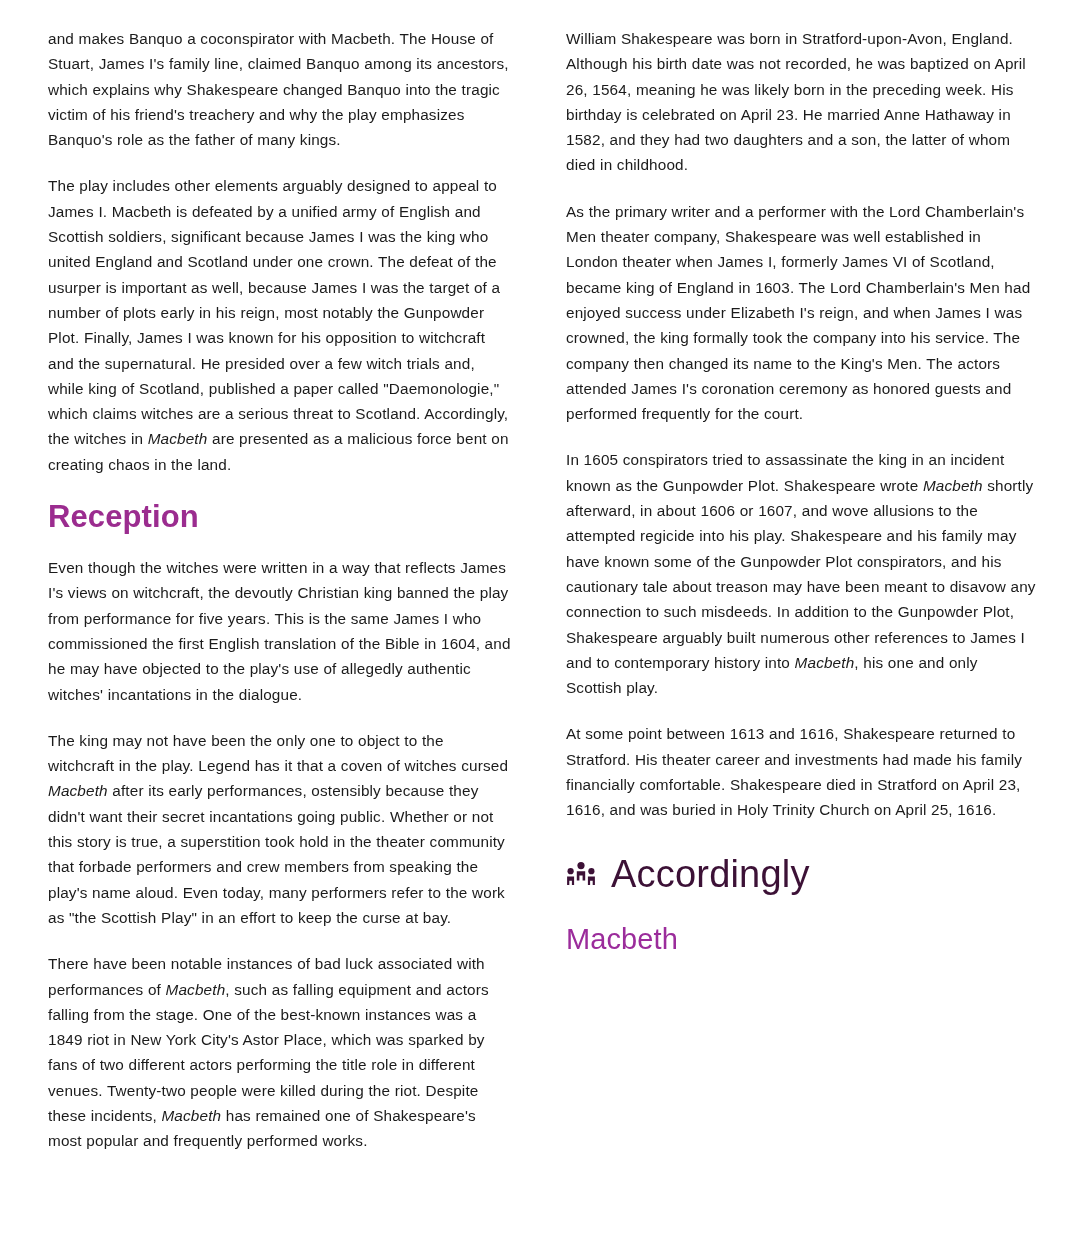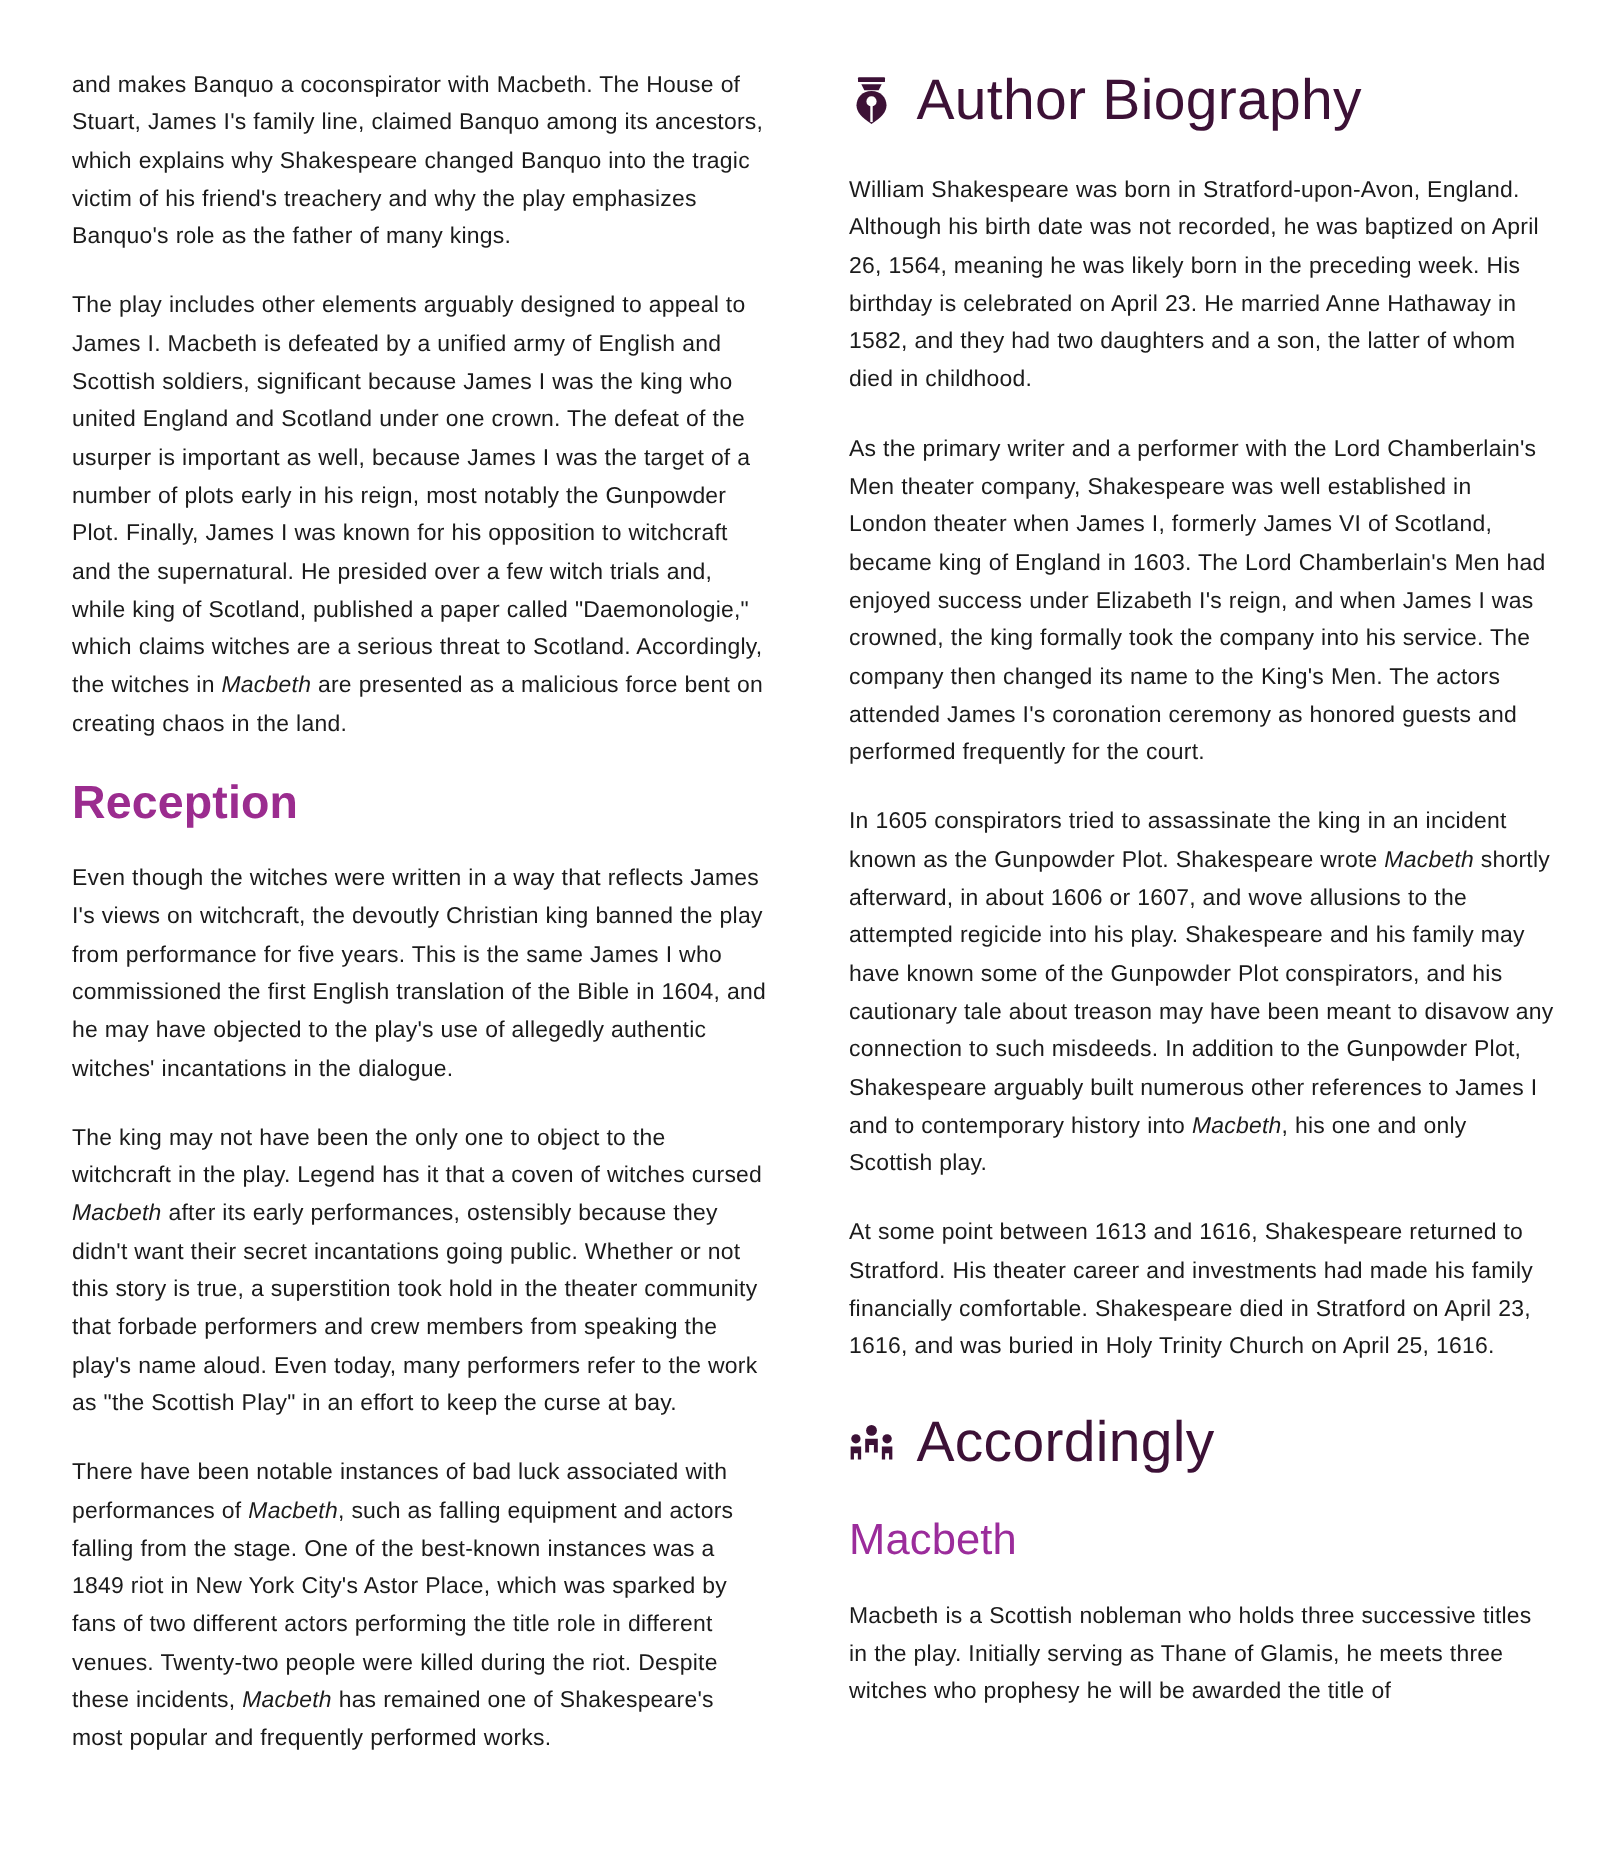--- a/index.html
+++ b/index.html
@@ -12,21 +12,21 @@
     height: 1237px;
     font-family: "Liberation Sans", sans-serif;
     color: #1a1a1a;
     overflow: hidden;
   }
   .page {
     position: relative;
     width: 1080px;
     height: 1237px;
     box-sizing: border-box;
-    padding: 44px 50px 0 48px;
+    padding: 26px 50px 0 48px;
     display: flex;
     gap: 52px;
     align-items: flex-start;
   }
   .column {
     width: 466px;
     flex: 0 0 466px;
     box-sizing: border-box;
   }
   .column-right {
@@ -104,32 +104,20 @@
     <p class="para"><span>Even though the witches were written in a way that reflects James I's views on witchcraft, the devoutly Christian king banned the play from performance for five years. This is the same James I who commissioned the first English translation of the Bible in 1604, and he may have objected to the play's use of allegedly authentic witches' incantations in the dialogue.</span></p>
 
     <p class="para"><span>The king may not have been the only one to object to the witchcraft in the play. Legend has it that a coven of witches cursed </span><span class="it">Macbeth</span><span> after its early performances, ostensibly because they didn't want their secret incantations going public. Whether or not this story is true, a superstition took hold in the theater community that forbade performers and crew members from speaking the play's name aloud. Even today, many performers refer to the work as "the Scottish Play" in an effort to keep the curse at bay.</span></p>
 
     <p class="para"><span>There have been notable instances of bad luck associated with performances of </span><span class="it">Macbeth</span><span>, such as falling equipment and actors falling from the stage. One of the best-known instances was a 1849 riot in New York City's Astor Place, which was sparked by fans of two different actors performing the title role in different venues. Twenty-two people were killed during the riot. Despite these incidents, </span><span class="it">Macbeth</span><span> has remained one of Shakespeare's most popular and frequently performed works.</span></p>
 
   </div>
 
   <div class="column column-right">
 
-    <h1 class="major-heading">
-      <span class="heading-icon">
-        <svg width="26" height="32" viewBox="0 0 26 32" aria-hidden="true">
-          <rect x="4" y="0.5" width="18" height="3.2" rx="0.6" fill="#3C1136"></rect>
-          <path d="M6.2 5.2 L19.8 5.2 L17.8 9.2 L8.2 9.2 Z" fill="#3C1136"></path>
-          <path d="M13 9.6 C19.4 9.6 23 14.2 23 19.2 C23 23.6 19.6 27.6 13 31.6 C6.4 27.6 3 23.6 3 19.2 C3 14.2 6.6 9.6 13 9.6 Z" fill="#3C1136"></path>
-          <circle cx="13" cy="16.6" r="3.4" fill="#ffffff"></circle>
-          <rect x="12.2" y="19.4" width="1.6" height="11" fill="#ffffff"></rect>
-        </svg>
-      </span>
-      <span>Author Biography</span>
-    </h1>
 
     <p class="para"><span>William Shakespeare was born in Stratford-upon-Avon, England. Although his birth date was not recorded, he was baptized on April 26, 1564, meaning he was likely born in the preceding week. His birthday is celebrated on April 23. He married Anne Hathaway in 1582, and they had two daughters and a son, the latter of whom died in childhood.</span></p>
 
     <p class="para"><span>As the primary writer and a performer with the Lord Chamberlain's Men theater company, Shakespeare was well established in London theater when James I, formerly James VI of Scotland, became king of England in 1603. The Lord Chamberlain's Men had enjoyed success under Elizabeth I's reign, and when James I was crowned, the king formally took the company into his service. The company then changed its name to the King's Men. The actors attended James I's coronation ceremony as honored guests and performed frequently for the court.</span></p>
 
     <p class="para"><span>In 1605 conspirators tried to assassinate the king in an incident known as the Gunpowder Plot. Shakespeare wrote </span><span class="it">Macbeth</span><span> shortly afterward, in about 1606 or 1607, and wove allusions to the attempted regicide into his play. Shakespeare and his family may have known some of the Gunpowder Plot conspirators, and his cautionary tale about treason may have been meant to disavow any connection to such misdeeds. In addition to the Gunpowder Plot, Shakespeare arguably built numerous other references to James I and to contemporary history into </span><span class="it">Macbeth</span><span>, his one and only Scottish play.</span></p>
 
     <p class="para"><span>At some point between 1613 and 1616, Shakespeare returned to Stratford. His theater career and investments had made his family financially comfortable. Shakespeare died in Stratford on April 23, 1616, and was buried in Holy Trinity Church on April 25, 1616.</span></p>
 
     <h1 class="major-heading with-gap-top">
@@ -144,17 +132,16 @@
 
           <circle cx="25.4" cy="10.2" r="3.1" fill="#3C1136"></circle>
           <path d="M21.9 15.4 h7 v8.6 h-2.2 v-4.2 h-2.6 v4.2 h-2.2 z" fill="#3C1136"></path>
         </svg>
       </span>
       <span>Accordingly</span>
     </h1>
 
     <h3 class="sub-heading">Macbeth</h3>
 
-    <p class="para"><span>Macbeth is a Scottish nobleman who holds three successive titles in the play. Initially serving as Thane of Glamis, he meets three witches who prophesy he will be awarded the title of</span></p>
 
   </div>
 
 </div>
 
 </body></html>

